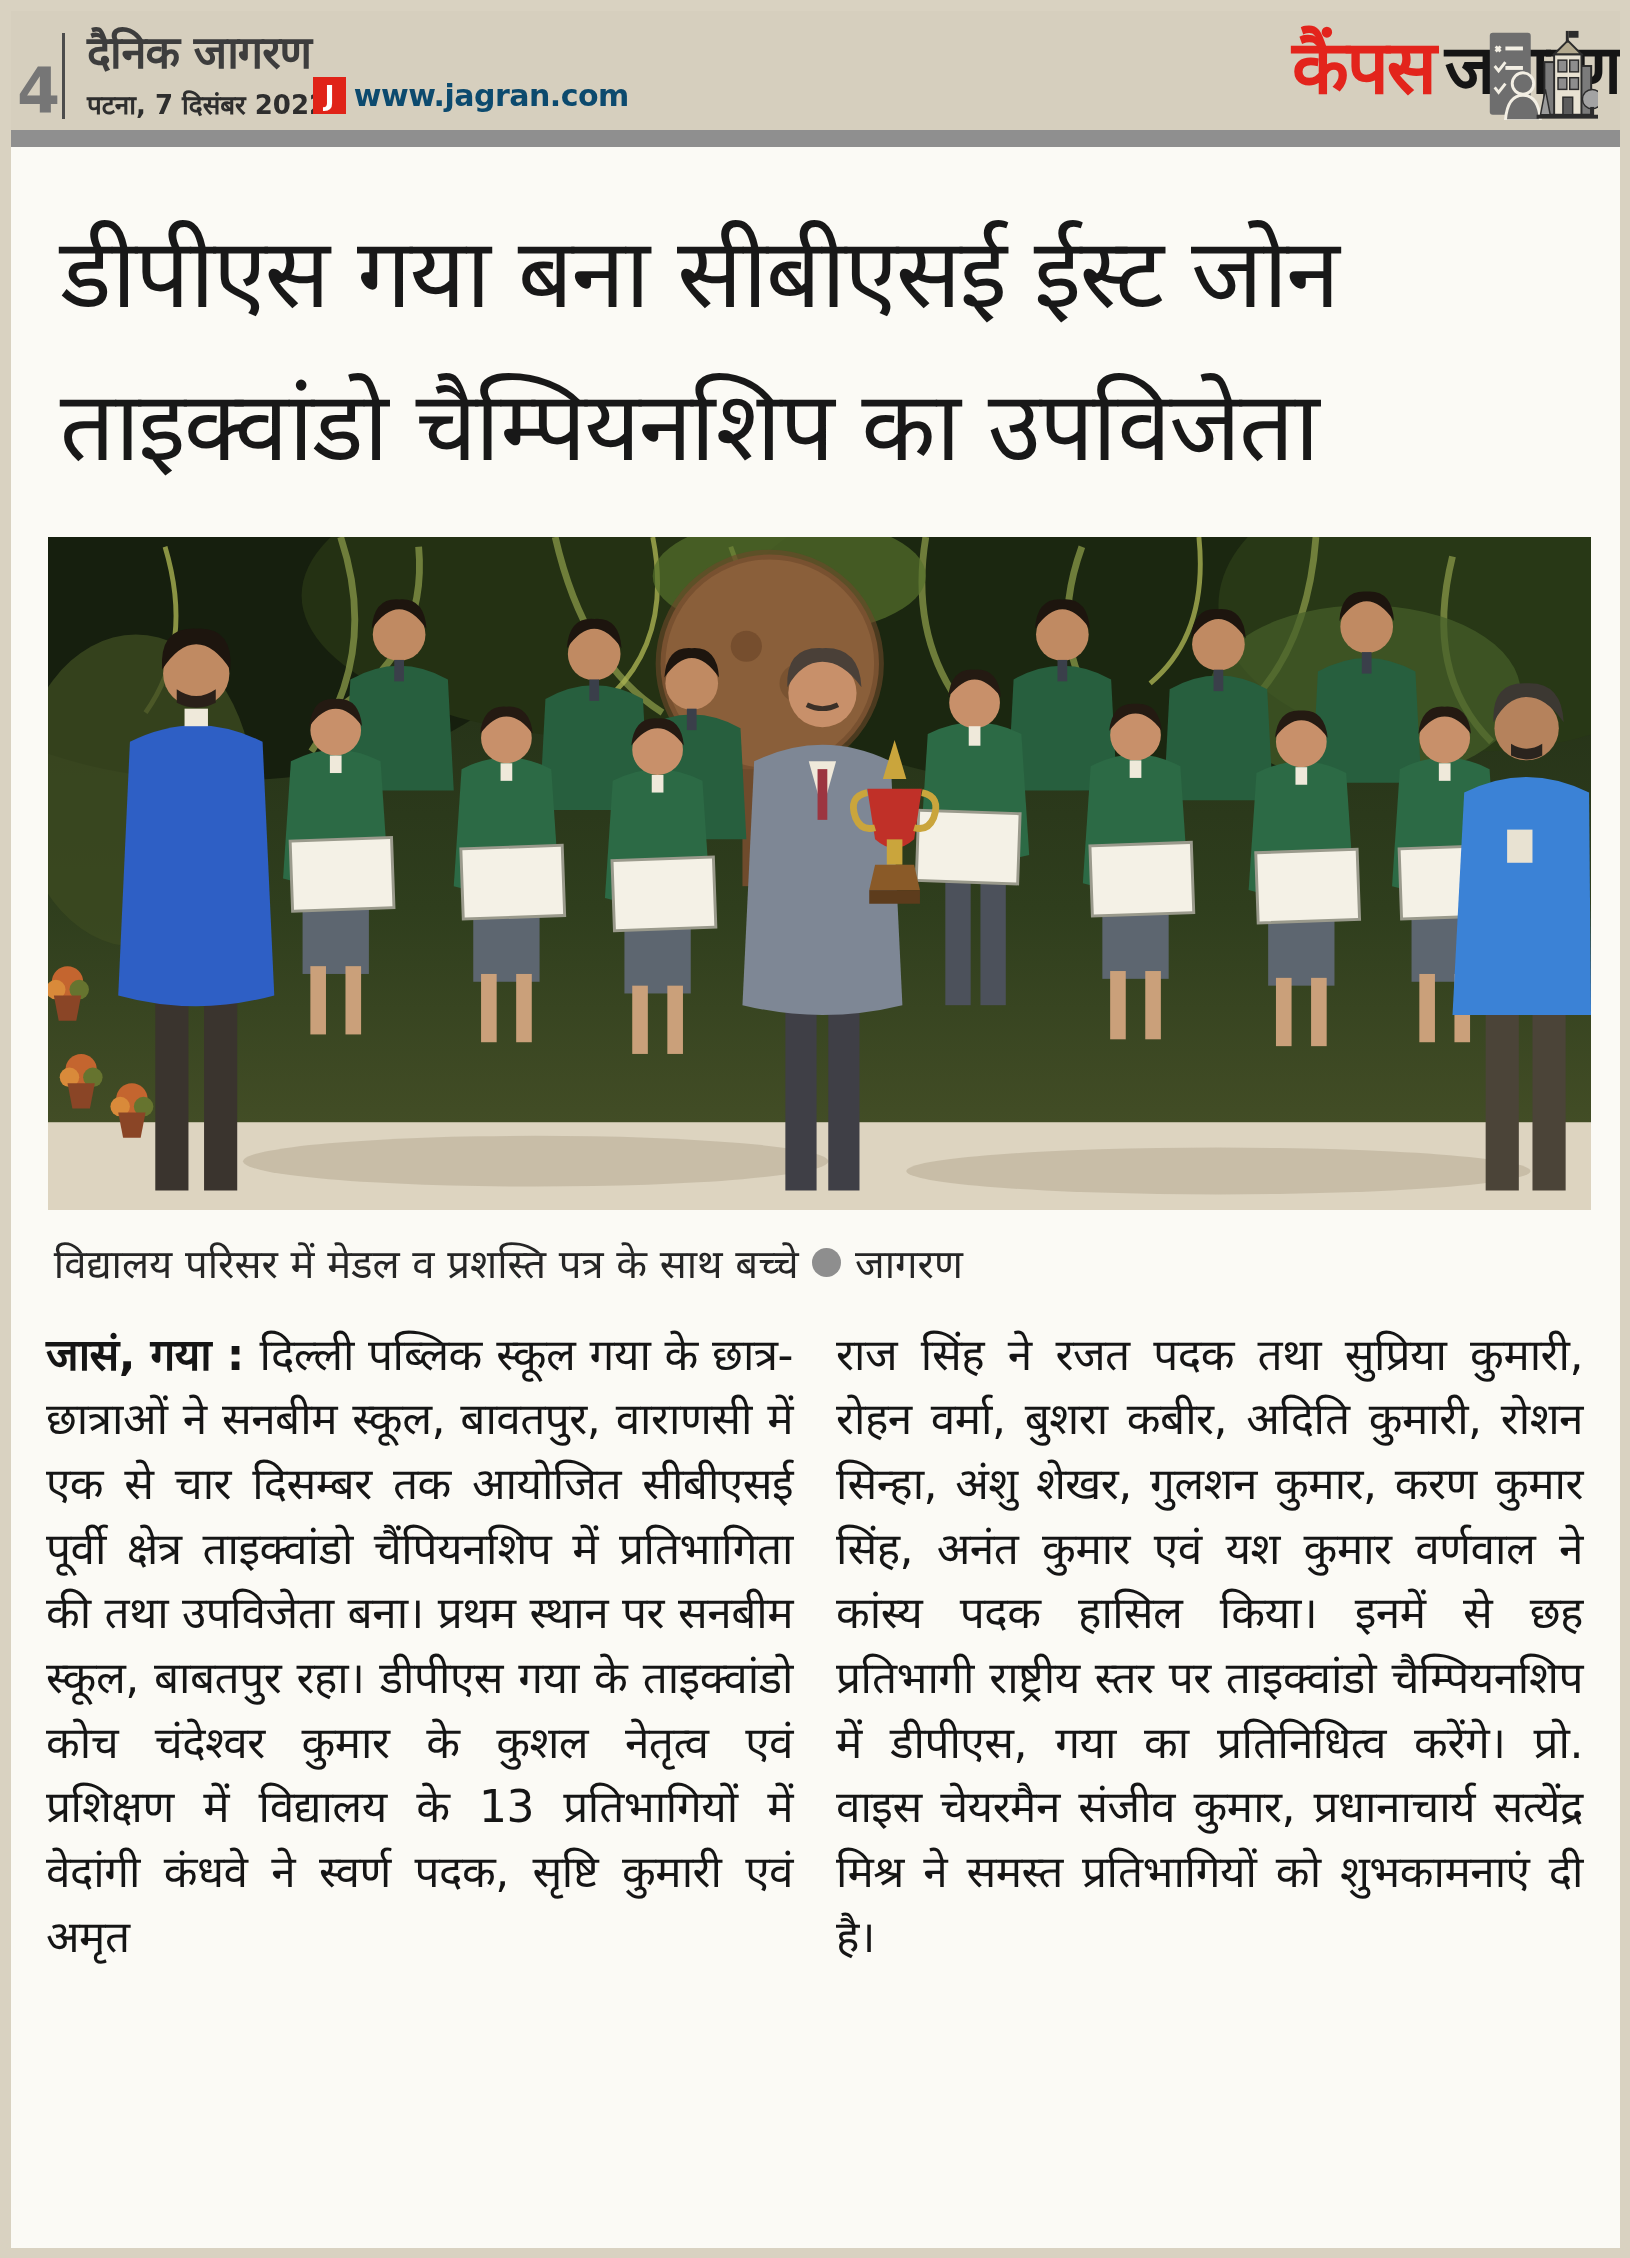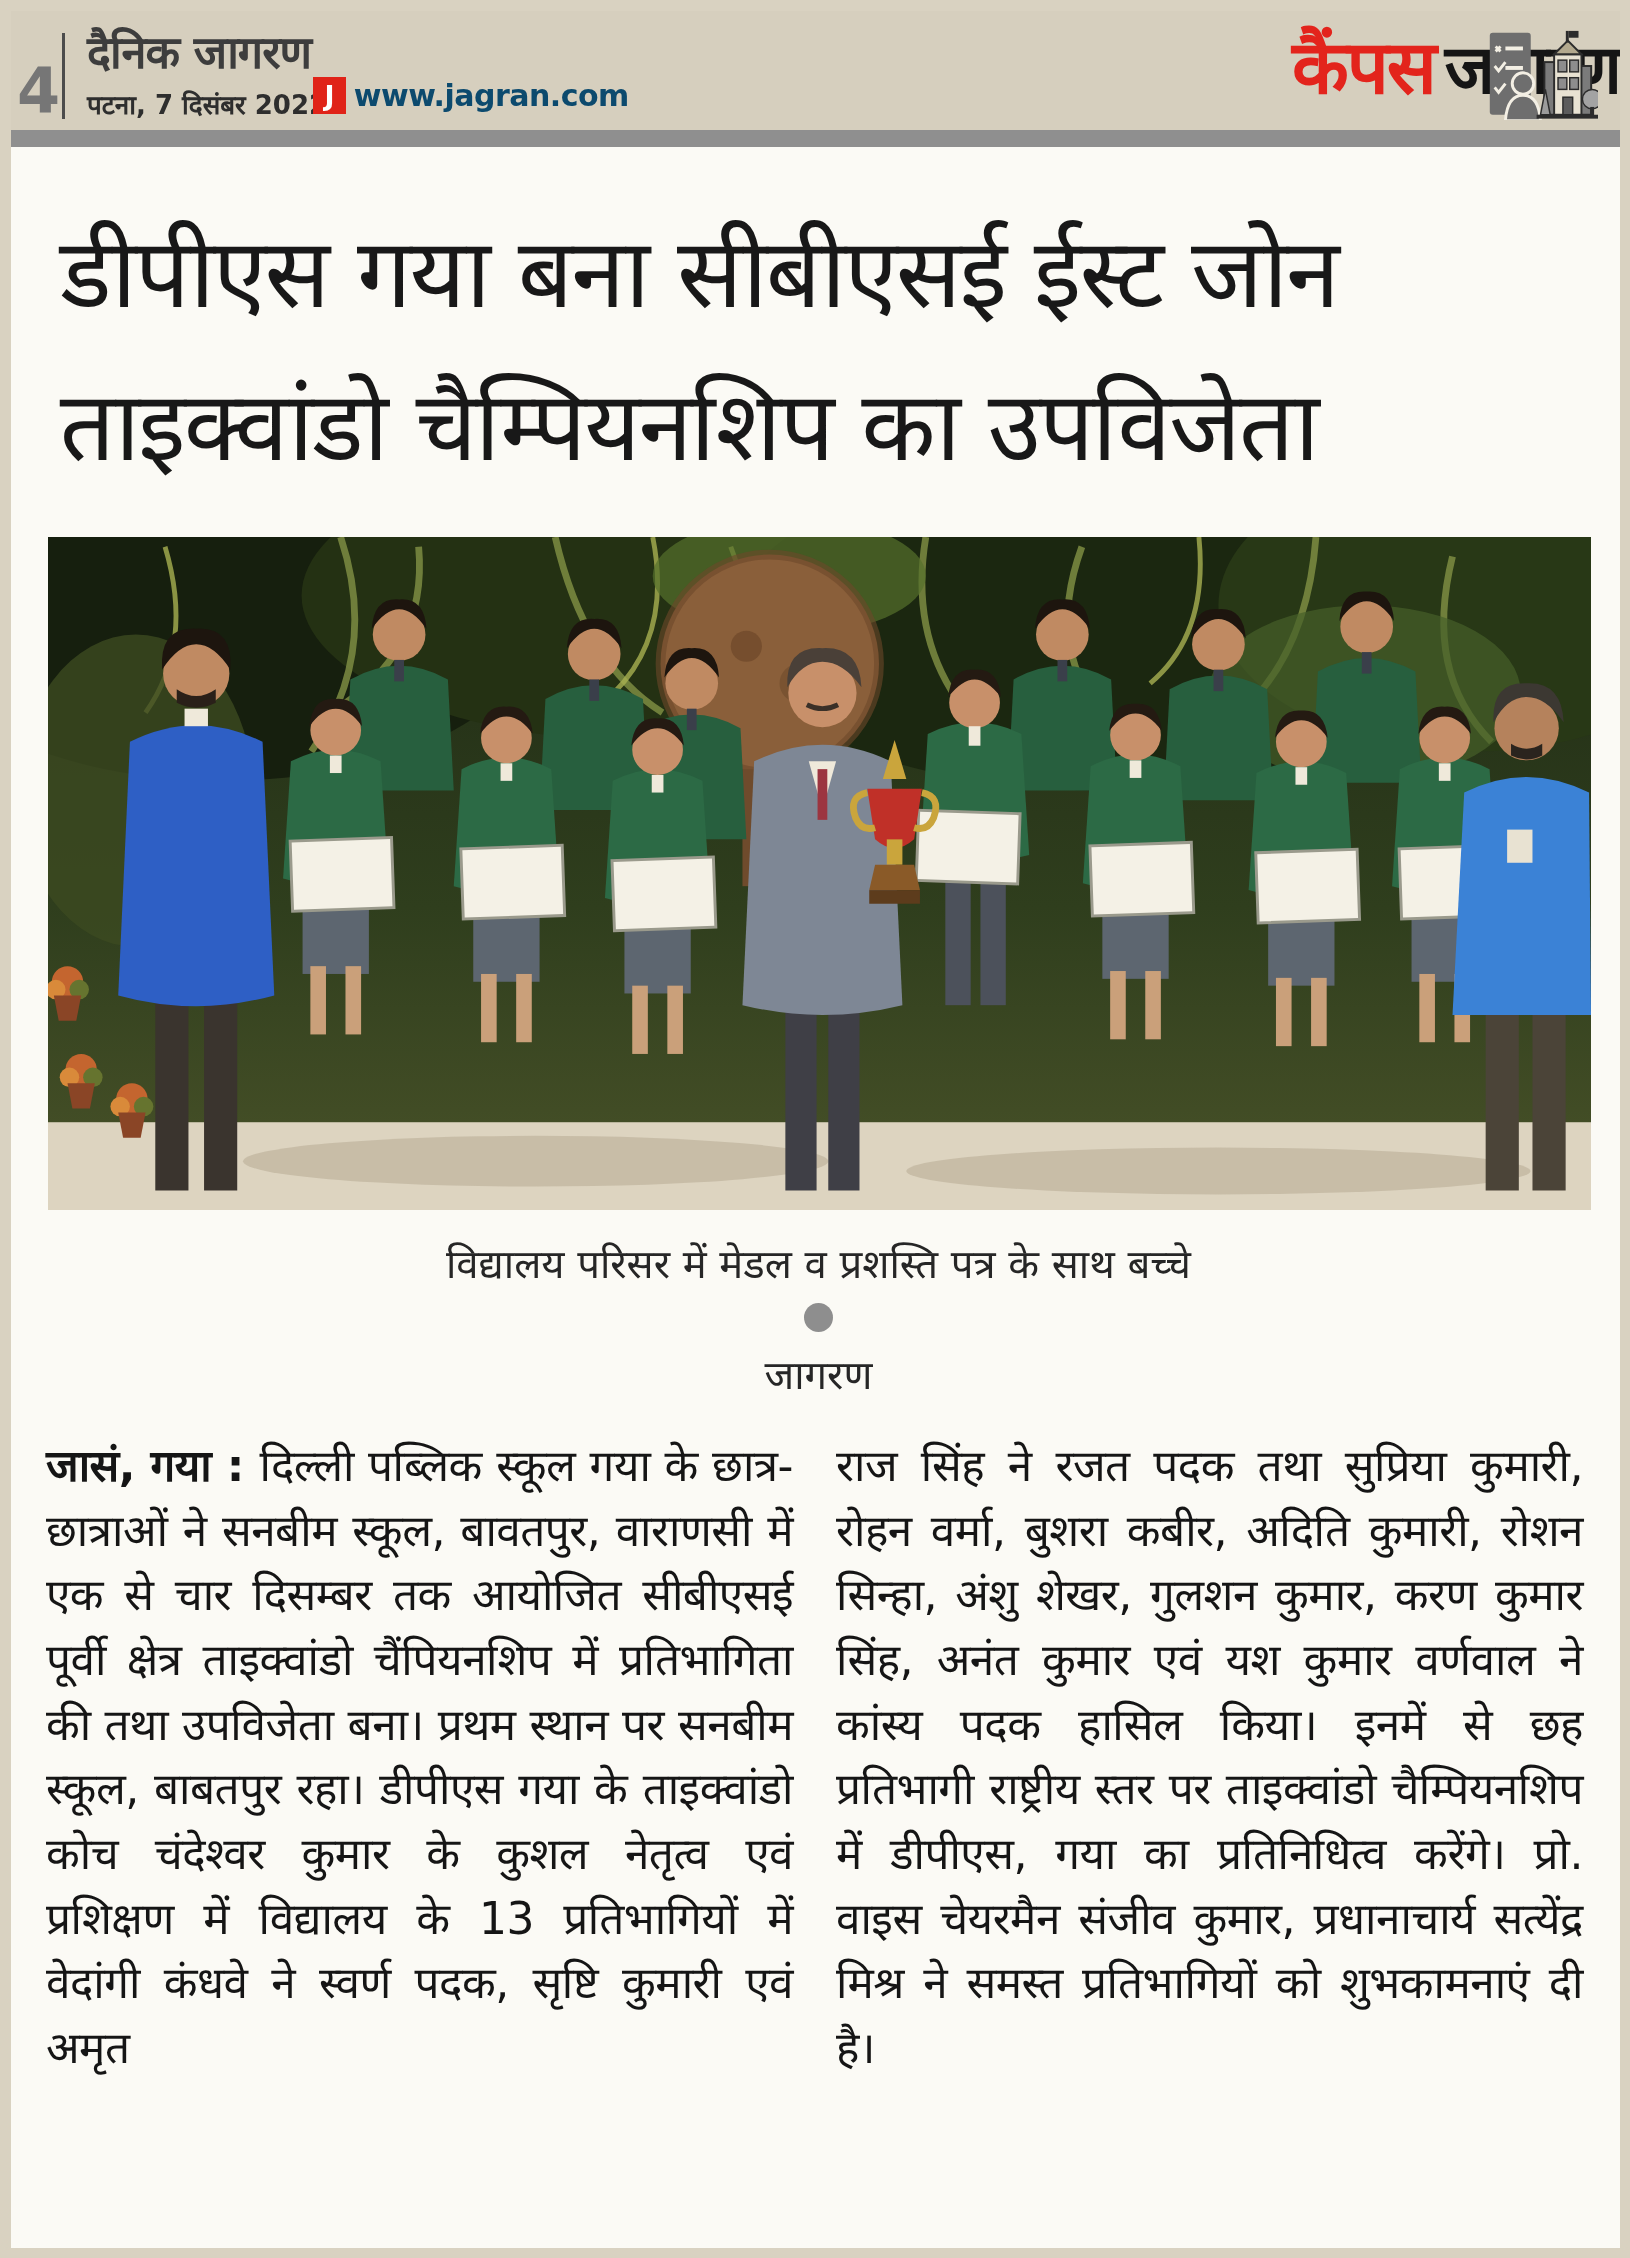--- a/index.html
+++ b/index.html
@@ -56,21 +56,21 @@
   .headline{
     margin:21.5px 0 0 13.7px;
     font-size:97px;line-height:1.58;font-weight:normal;
     color:#181818;letter-spacing:-2px;
   }
   .photo-wrap{margin:33px 0 0 2px;width:1543px;height:673px;}
   .photo-wrap svg{display:block;width:100%;height:100%;}
   .caption{
     margin:25px 0 0 7.8px;
     font-size:40px;color:#262626;font-weight:500;
-    display:flex;align-items:center;gap:13.7px;white-space:nowrap;flex-direction:column;
+    display:flex;align-items:center;gap:13.7px;white-space:nowrap;
   }
   .cap-bullet{
     display:inline-block;width:29px;height:29px;border-radius:50%;
     background:#8e8e8e;flex:0 0 auto;
   }
   .article{
     display:flex;gap:43px;margin-top:33px;
   }
   .col{flex:1 1 0;}
   .col p{

